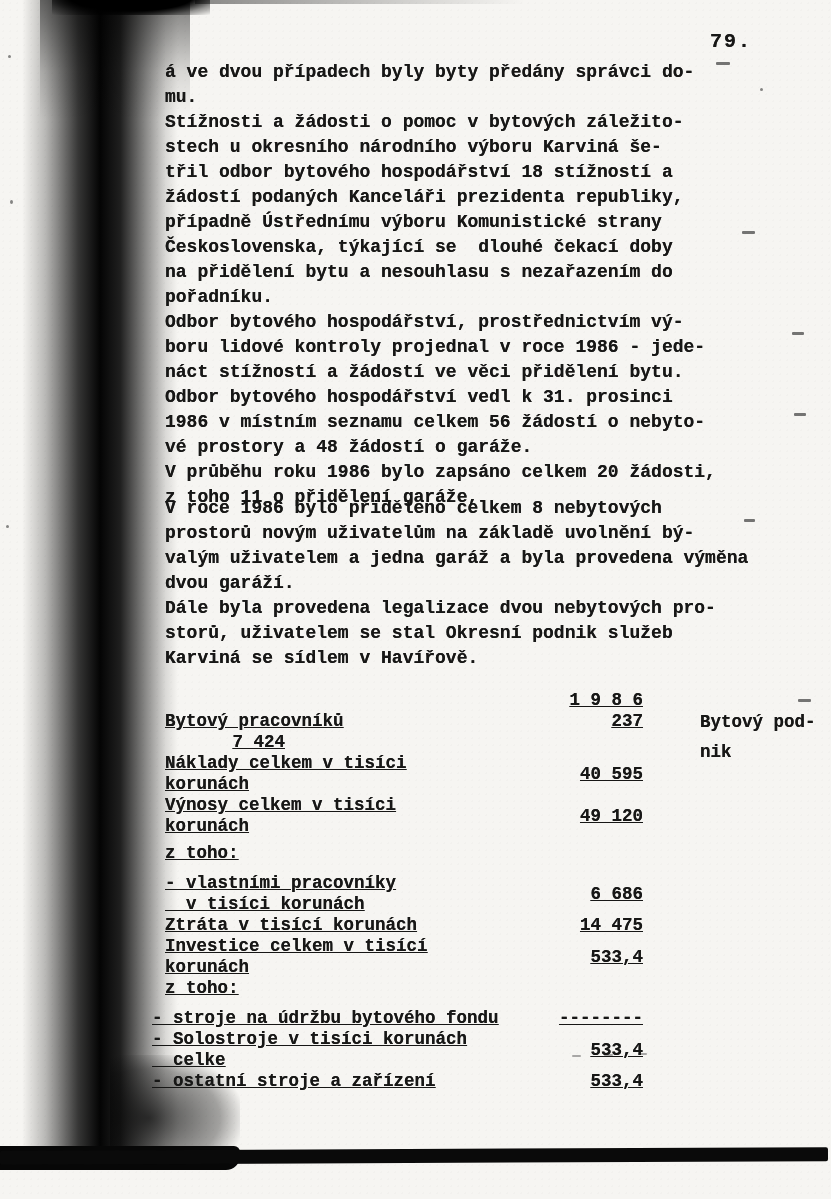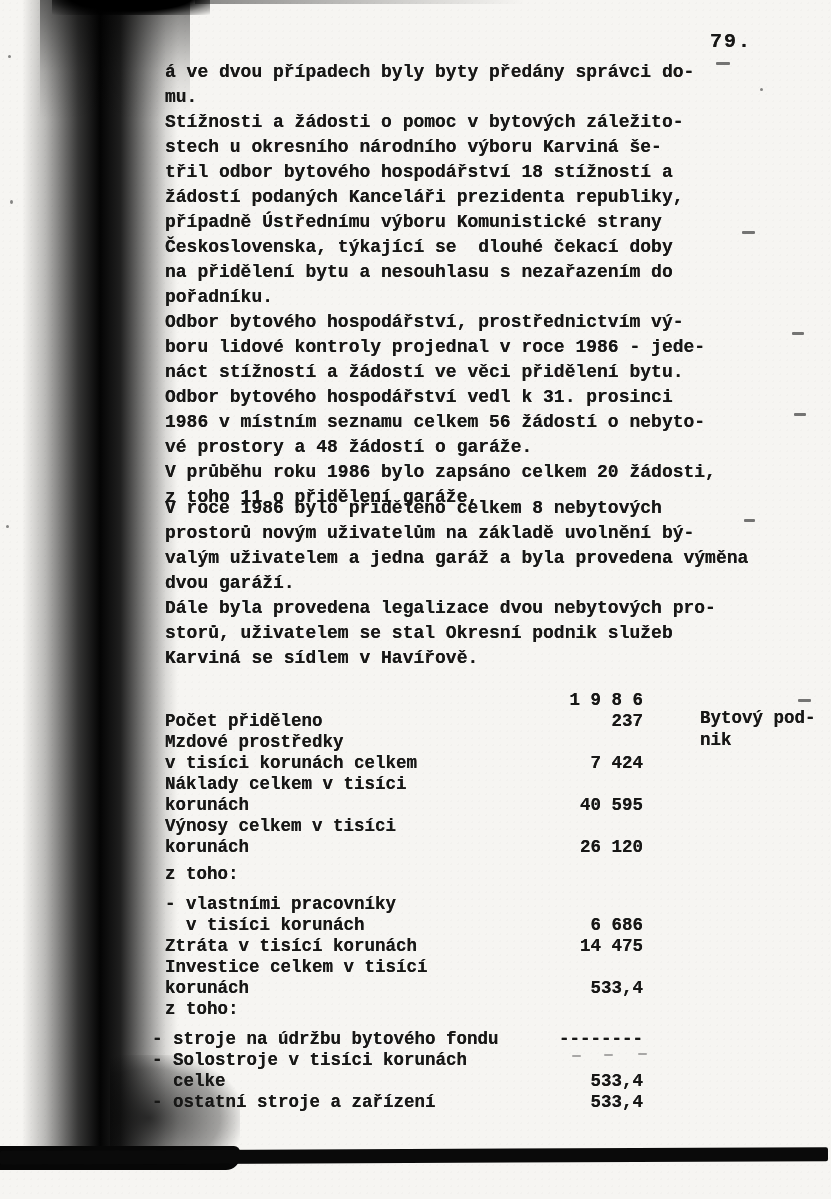--- a/index.html
+++ b/index.html
@@ -67,30 +67,30 @@
     font-size:18px;line-height:25px;
     white-space:pre-wrap;
   }
   #p1{ top:60px; }
   #p2{ top:496px; }
 
   .stats{
     position:absolute;left:165px;top:690px;width:478px;
     font-size:17.5px;line-height:21px;
   }
-  .trow{ display:flex;align-items:flex-end; }
+  .trow{ display:flex;align-items:center;text-decoration:underline; }
   .tlabel{ flex:1;white-space:pre-wrap; }
   .tvalue{ width:120px;flex-shrink:0;text-align:right;white-space:pre; }
   .hang{ margin-left:-13px; }
   .mt6{ margin-top:6px; }
   .mt4{ margin-top:9px; }
 
   .note{
     position:absolute;left:700px;top:707px;
-    font-size:17.5px;line-height:22px;white-space:pre-wrap;
+    font-size:17.5px;line-height:30px;white-space:pre-wrap;
   }
 </style>
 </head>
 <body>
 
 <div class="page">
 
   <div class="spine"></div>
   <div class="spine-top"></div>
   <div class="top-smudge"></div>
@@ -140,37 +140,35 @@
 Dále byla provedena legalizace dvou nebytových pro-
 storů, uživatelem se stal Okresní podnik služeb
 Karviná se sídlem v Havířově.</div>
 
   <div class="stats txt">
     <div class="trow">
       <div class="tlabel"></div>
       <div class="tvalue">1 9 8 6</div>
     </div>
     <div class="trow">
-      <div class="tlabel">Počet přiděleno</div>
+      <div class="tlabel">Bytový pracovníků</div>
       <div class="tvalue">237</div>
     </div>
     <div class="trow">
-      <div class="tlabel">Mzdové prostředky
-v tisíci korunách celkem</div>
       <div class="tvalue">7 424</div>
     </div>
     <div class="trow">
       <div class="tlabel">Náklady celkem v tisíci
 korunách</div>
       <div class="tvalue">40 595</div>
     </div>
     <div class="trow">
       <div class="tlabel">Výnosy celkem v tisíci
 korunách</div>
-      <div class="tvalue">26 120</div>
+      <div class="tvalue">49 120</div>
     </div>
     <div class="trow mt6">
       <div class="tlabel">z toho:</div>
       <div class="tvalue"></div>
     </div>
     <div class="trow mt4">
       <div class="tlabel">- vlastními pracovníky
   v tisíci korunách</div>
       <div class="tvalue">6 686</div>
     </div>

